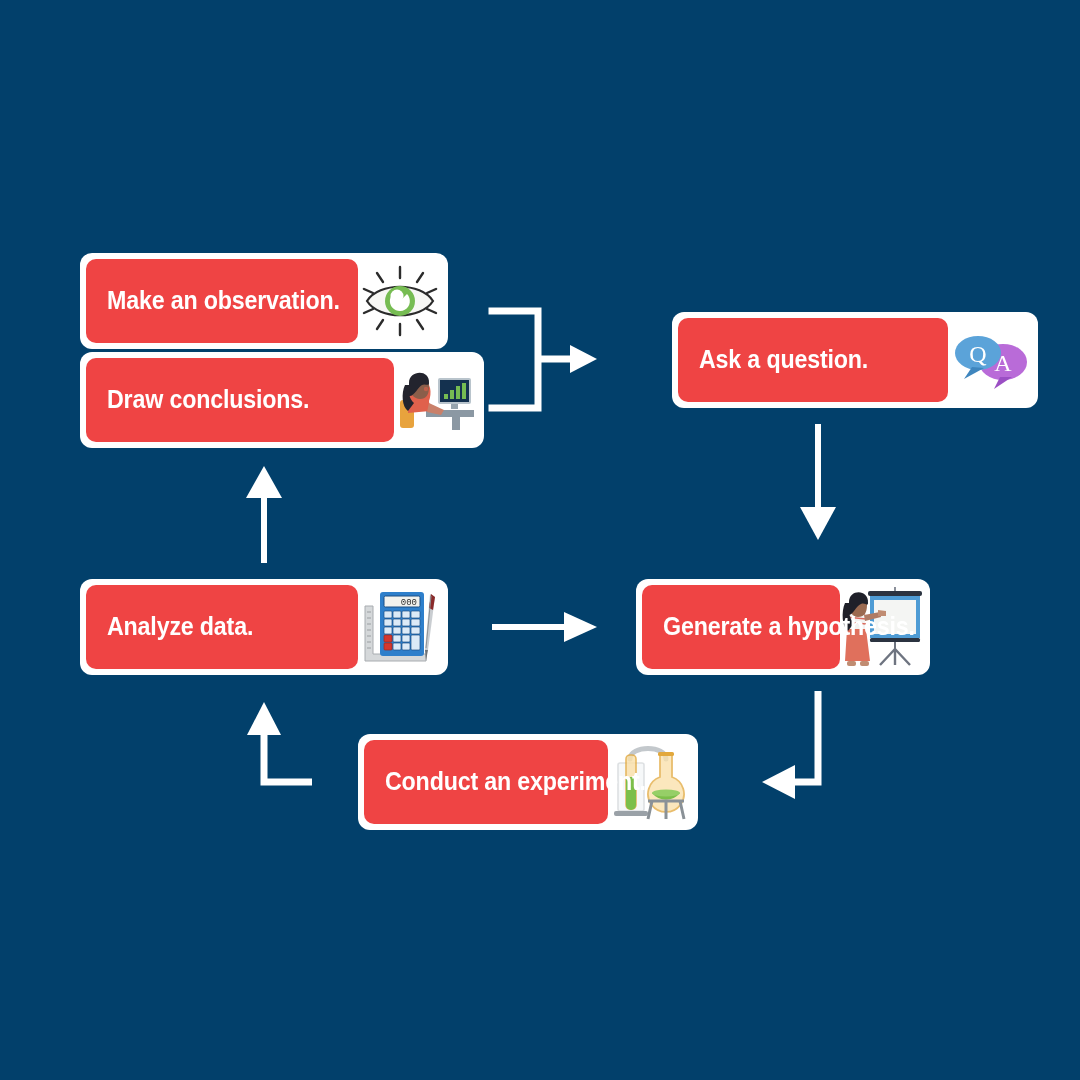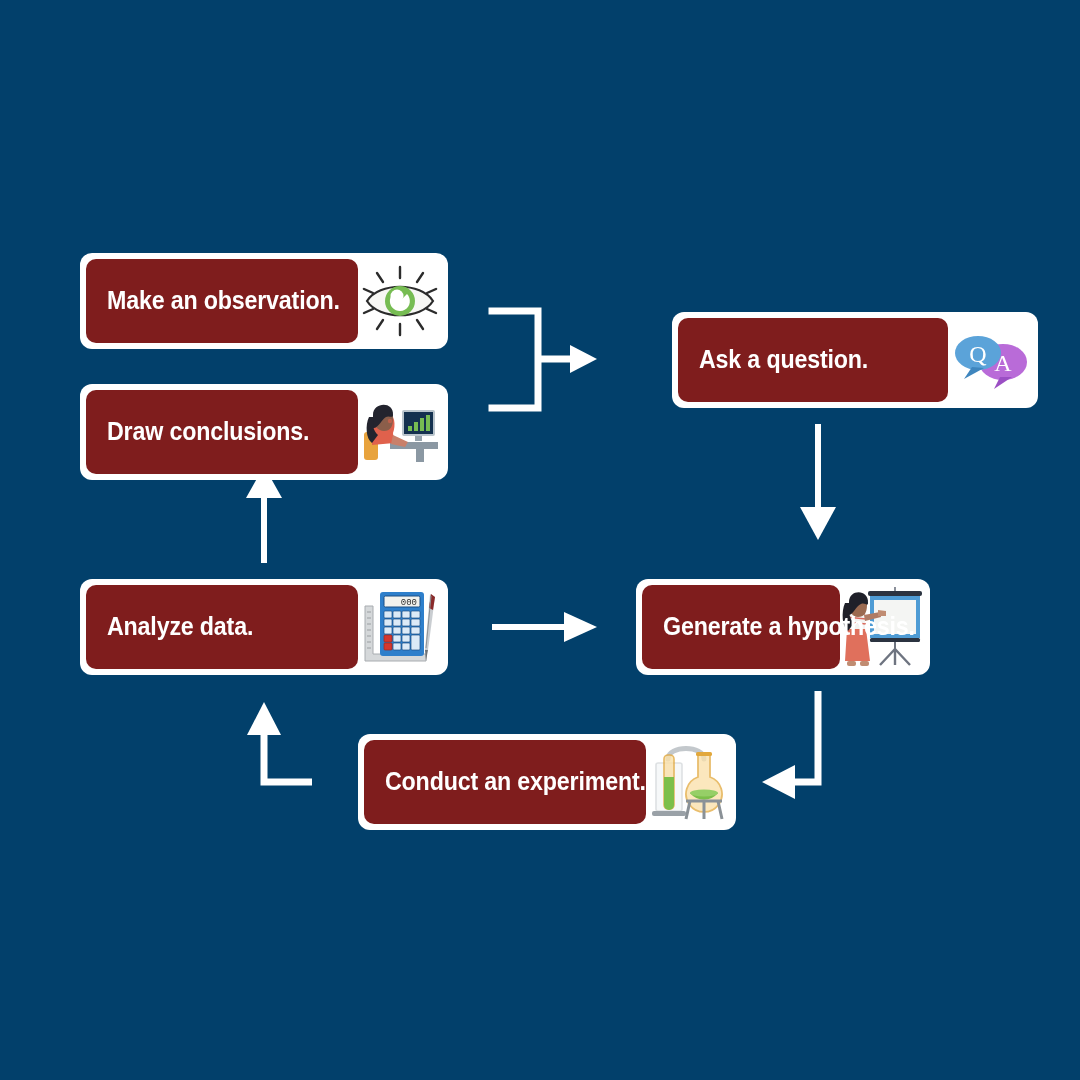--- a/index.html
+++ b/index.html
@@ -23,21 +23,21 @@
   .card {
     position: absolute;
     background: #FFFFFF;
     border-radius: 12px;
     box-sizing: border-box;
     padding: 6px;
     display: flex;
     align-items: stretch;
   }
   .card-panel {
-    background: #7f1d1d;
+    background: #ef4444;
     border-radius: 10px;
     flex: 1 1 auto;
     display: flex;
     align-items: center;
     padding-left: 21px;
     padding-right: 10px;
     min-width: 0;
   }
   .card-label {
     color: #FFFFFF;
@@ -126,21 +126,21 @@
           <line x1="75" y1="48" x2="66" y2="44"></line>
         </g>
         <path d="M 6 36 C 18 17, 60 17, 72 36 C 60 55, 18 55, 6 36 Z" fill="#F7F7F4" stroke="#2B2B2B" stroke-width="2.2"></path>
         <circle cx="39" cy="36" r="15" fill="#76BC52"></circle>
         <path d="M 39 26 a 10 10 0 1 0 7 3 l -7 7 Z" fill="#FFFFFF"></path>
         <circle cx="36" cy="31" r="6.5" fill="#FFFFFF"></circle>
       </svg>
     </div>
   </div>
 
-  <div class="card" style="left:80px; top:384px; width:368px; height:96px;">
+  <div class="card" style="left:80px; top:352px; width:404px; height:96px;">
     <div class="card-panel">
       <span class="card-label">Draw conclusions.</span>
     </div>
     <div class="card-icon">
       <svg width="80" height="74" viewBox="0 0 80 74">
 
         <rect x="42" y="15" width="33" height="26" rx="2" fill="#B9C4CC"></rect>
         <rect x="44" y="17" width="29" height="22" fill="#14314F"></rect>
         <g fill="#76BC52">
           <rect x="48" y="31" width="4" height="5"></rect>
@@ -271,21 +271,21 @@
         <path d="M 38 25 L 46 26 L 46 31 L 38 31 Z" fill="#C08C72"></path>
         <path d="M 10 20 C 10 9, 28 8, 27 20 C 27 28, 24 32, 18 32 C 12 32, 10 27, 10 20 Z" fill="#9B6A50"></path>
         <path d="M 9 17 C 9 4, 29 4, 28 18 C 28 22, 25 17, 21 19 C 16 21, 13 30, 9 30 Z" fill="#1F2029"></path>
         <path d="M 5 18 C 1 27, 2 42, 8 46 L 14 38 C 9 34, 8 24, 10 18 Z" fill="#1F2029"></path>
         <rect x="7" y="76" width="9" height="5" rx="2" fill="#C08C72"></rect>
         <rect x="20" y="76" width="9" height="5" rx="2" fill="#C08C72"></rect>
       </svg>
     </div>
   </div>
 
-  <div class="card" style="left:358px; top:734px; width:378px; height:96px;">
+  <div class="card" style="left:358px; top:734px; width:340px; height:96px;">
     <div class="card-panel">
       <span class="card-label">Conduct an experiment.</span>
     </div>
     <div class="card-icon">
       <svg width="84" height="82" viewBox="0 0 84 82">
 
         <path d="M 22 18 C 22 4, 58 4, 58 18" fill="none" stroke="#C3C8CC" stroke-width="5" stroke-linecap="round"></path>
 
         <rect x="10" y="22" width="26" height="48" rx="2" fill="#F0F3F5" opacity="0.55" stroke="#C3C8CC" stroke-width="1.6"></rect>
         <rect x="18" y="14" width="10" height="54" rx="4" fill="#FAE0A8" opacity="0.8" stroke="#E2A83C" stroke-width="1.6"></rect>

